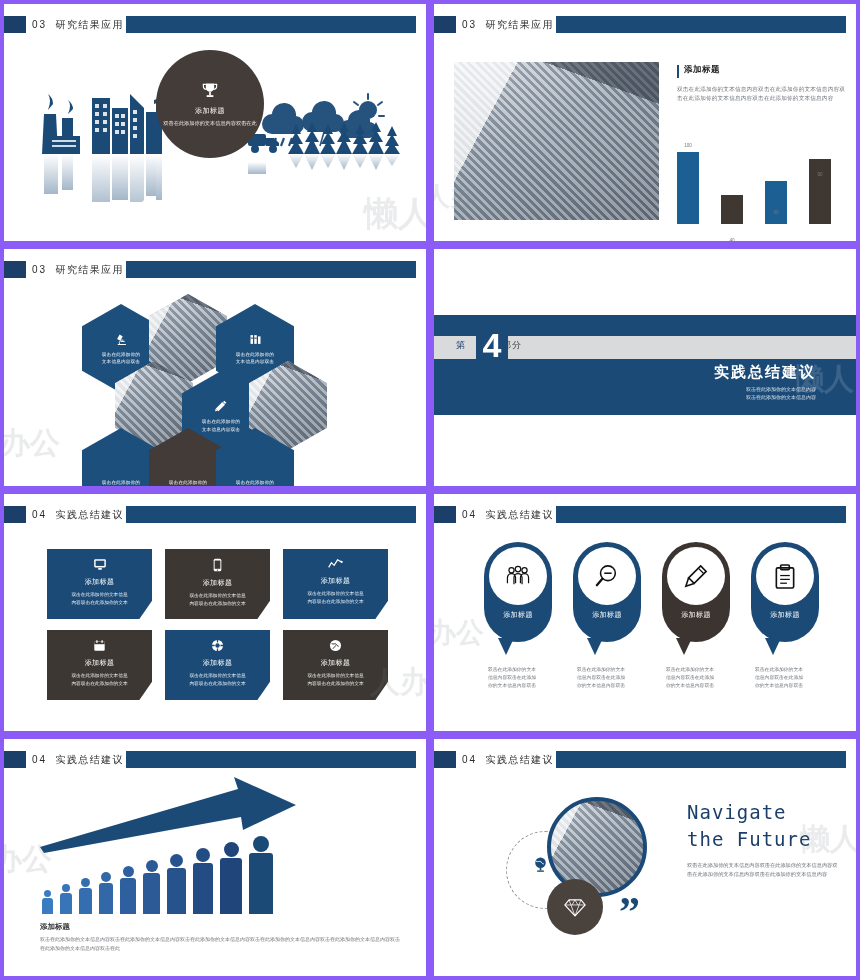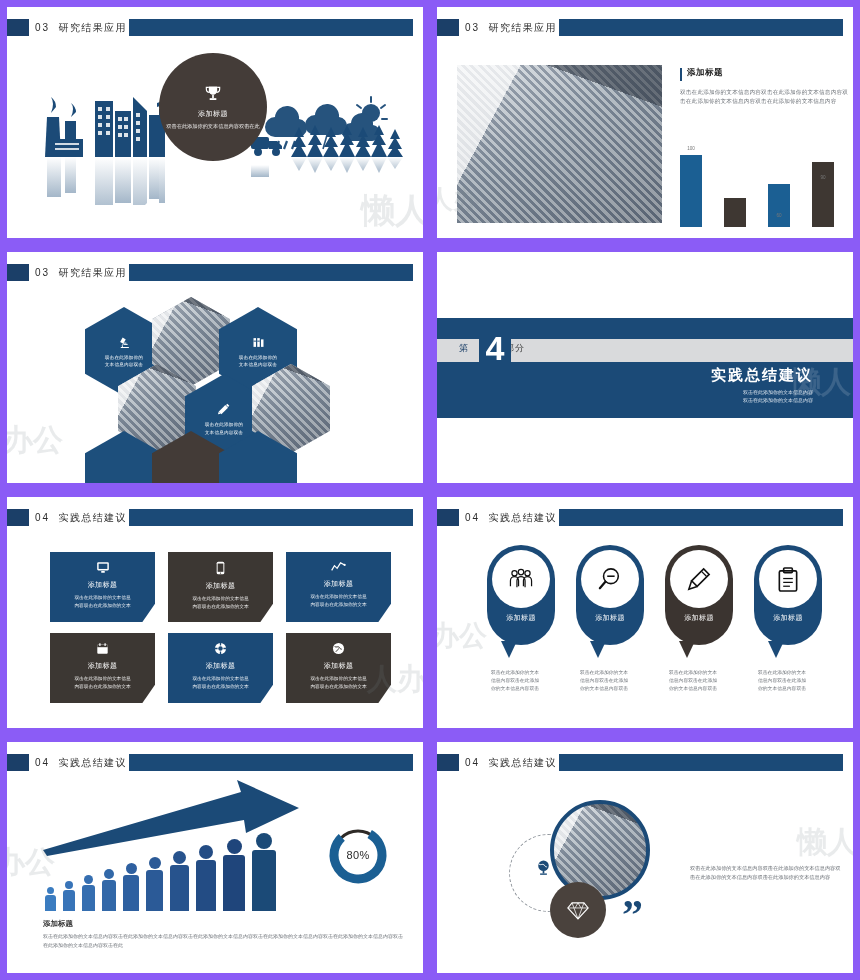--- a/index.html
+++ b/index.html
@@ -12,21 +12,21 @@
   .grid {
     width:860px; height:980px;
     display:grid;
     grid-template-columns:430px 430px;
     grid-template-rows:245px 245px 245px 245px;
   }
   .slide {
     position:relative;
     background:#ffffff;
     overflow:hidden;
-    border:7px solid #8b5cf6;
+    border:4px solid #8b5cf6;
   }
   .slide-inner { position:absolute; inset:0; }
 
   
   .hdr { position:absolute; left:0; top:12px; height:17px; width:100%; }
   .hdr .blk {
     position:absolute; left:0; top:0; width:22px; height:17px;
     background:#1b3f68;
   }
   .hdr .txt {
@@ -633,27 +633,20 @@
         <div class="pfig">
             <div class="head" style="width:15px;height:15px;background:#1f457b"></div>
             <div class="body2" style="width:22px;height:56px;background:#1f457b"></div>
           </div>
         <div class="pfig">
             <div class="head" style="width:16px;height:16px;background:#1b4a77"></div>
             <div class="body2" style="width:24px;height:61px;background:#1b4a77"></div>
           </div>
       </div>
 
-      <div class="donut">
-        <svg viewBox="0 0 62 62" style="position:absolute;inset:0">
-          <circle cx="31" cy="31" r="24" fill="none" stroke="#2e2a27" stroke-width="3"></circle>
-          <circle cx="31" cy="31" r="24" fill="none" stroke="#1b5f93" stroke-width="9" stroke-dasharray="120 151" stroke-dashoffset="-8" transform="rotate(-80 31 31)" stroke-linecap="butt"></circle>
-        </svg>
-        <div class="dv">80%</div>
-      </div>
 
       <div class="s7-cap">
         <div class="t">添加标题</div>
         <div class="b">双击在此添加你的文本信息内容双击在此添加你的文本信息内容双击在此添加你的文本信息内容双击在此添加你的文本信息内容双击在此添加你的文本信息内容双击在此添加你的文本信息内容双击在此</div>
       </div>
       <div class="wm" style="left:-12px;top:100px;font-size:30px;">办公</div>
     </div>
   </div>
 
   <div class="slide">
@@ -678,18 +671,22 @@
       </div>
       <div class="nav-circ photo"></div>
       <div class="nav-diamond">
         <svg width="22" height="19" viewBox="0 0 26 22">
             <path d="M6 2h14l5 6-12 13L1 8z" fill="none" stroke="#fff" stroke-width="1.3"></path>
             <path d="M1 8h24M6 2l7 19M20 2l-7 19M9.5 8L13 2l3.5 6" stroke="#fff" stroke-width=".9" fill="none"></path>
           </svg>
       </div>
       <div class="nav-quote">”</div>
 
+      <div class="nav-title">
+        <div>Navigate</div>
+        <div>the Future</div>
+      </div>
       <div class="nav-body">双击在此添加你的文本信息内容双击在此添加你的文本信息内容双击在此添加你的文本信息内容双击在此添加你的文本信息内容</div>
       <div class="wm" style="right:-4px;top:80px;font-size:30px;">懒人</div>
     </div>
   </div>
 
 </div>
 
 </body></html>

